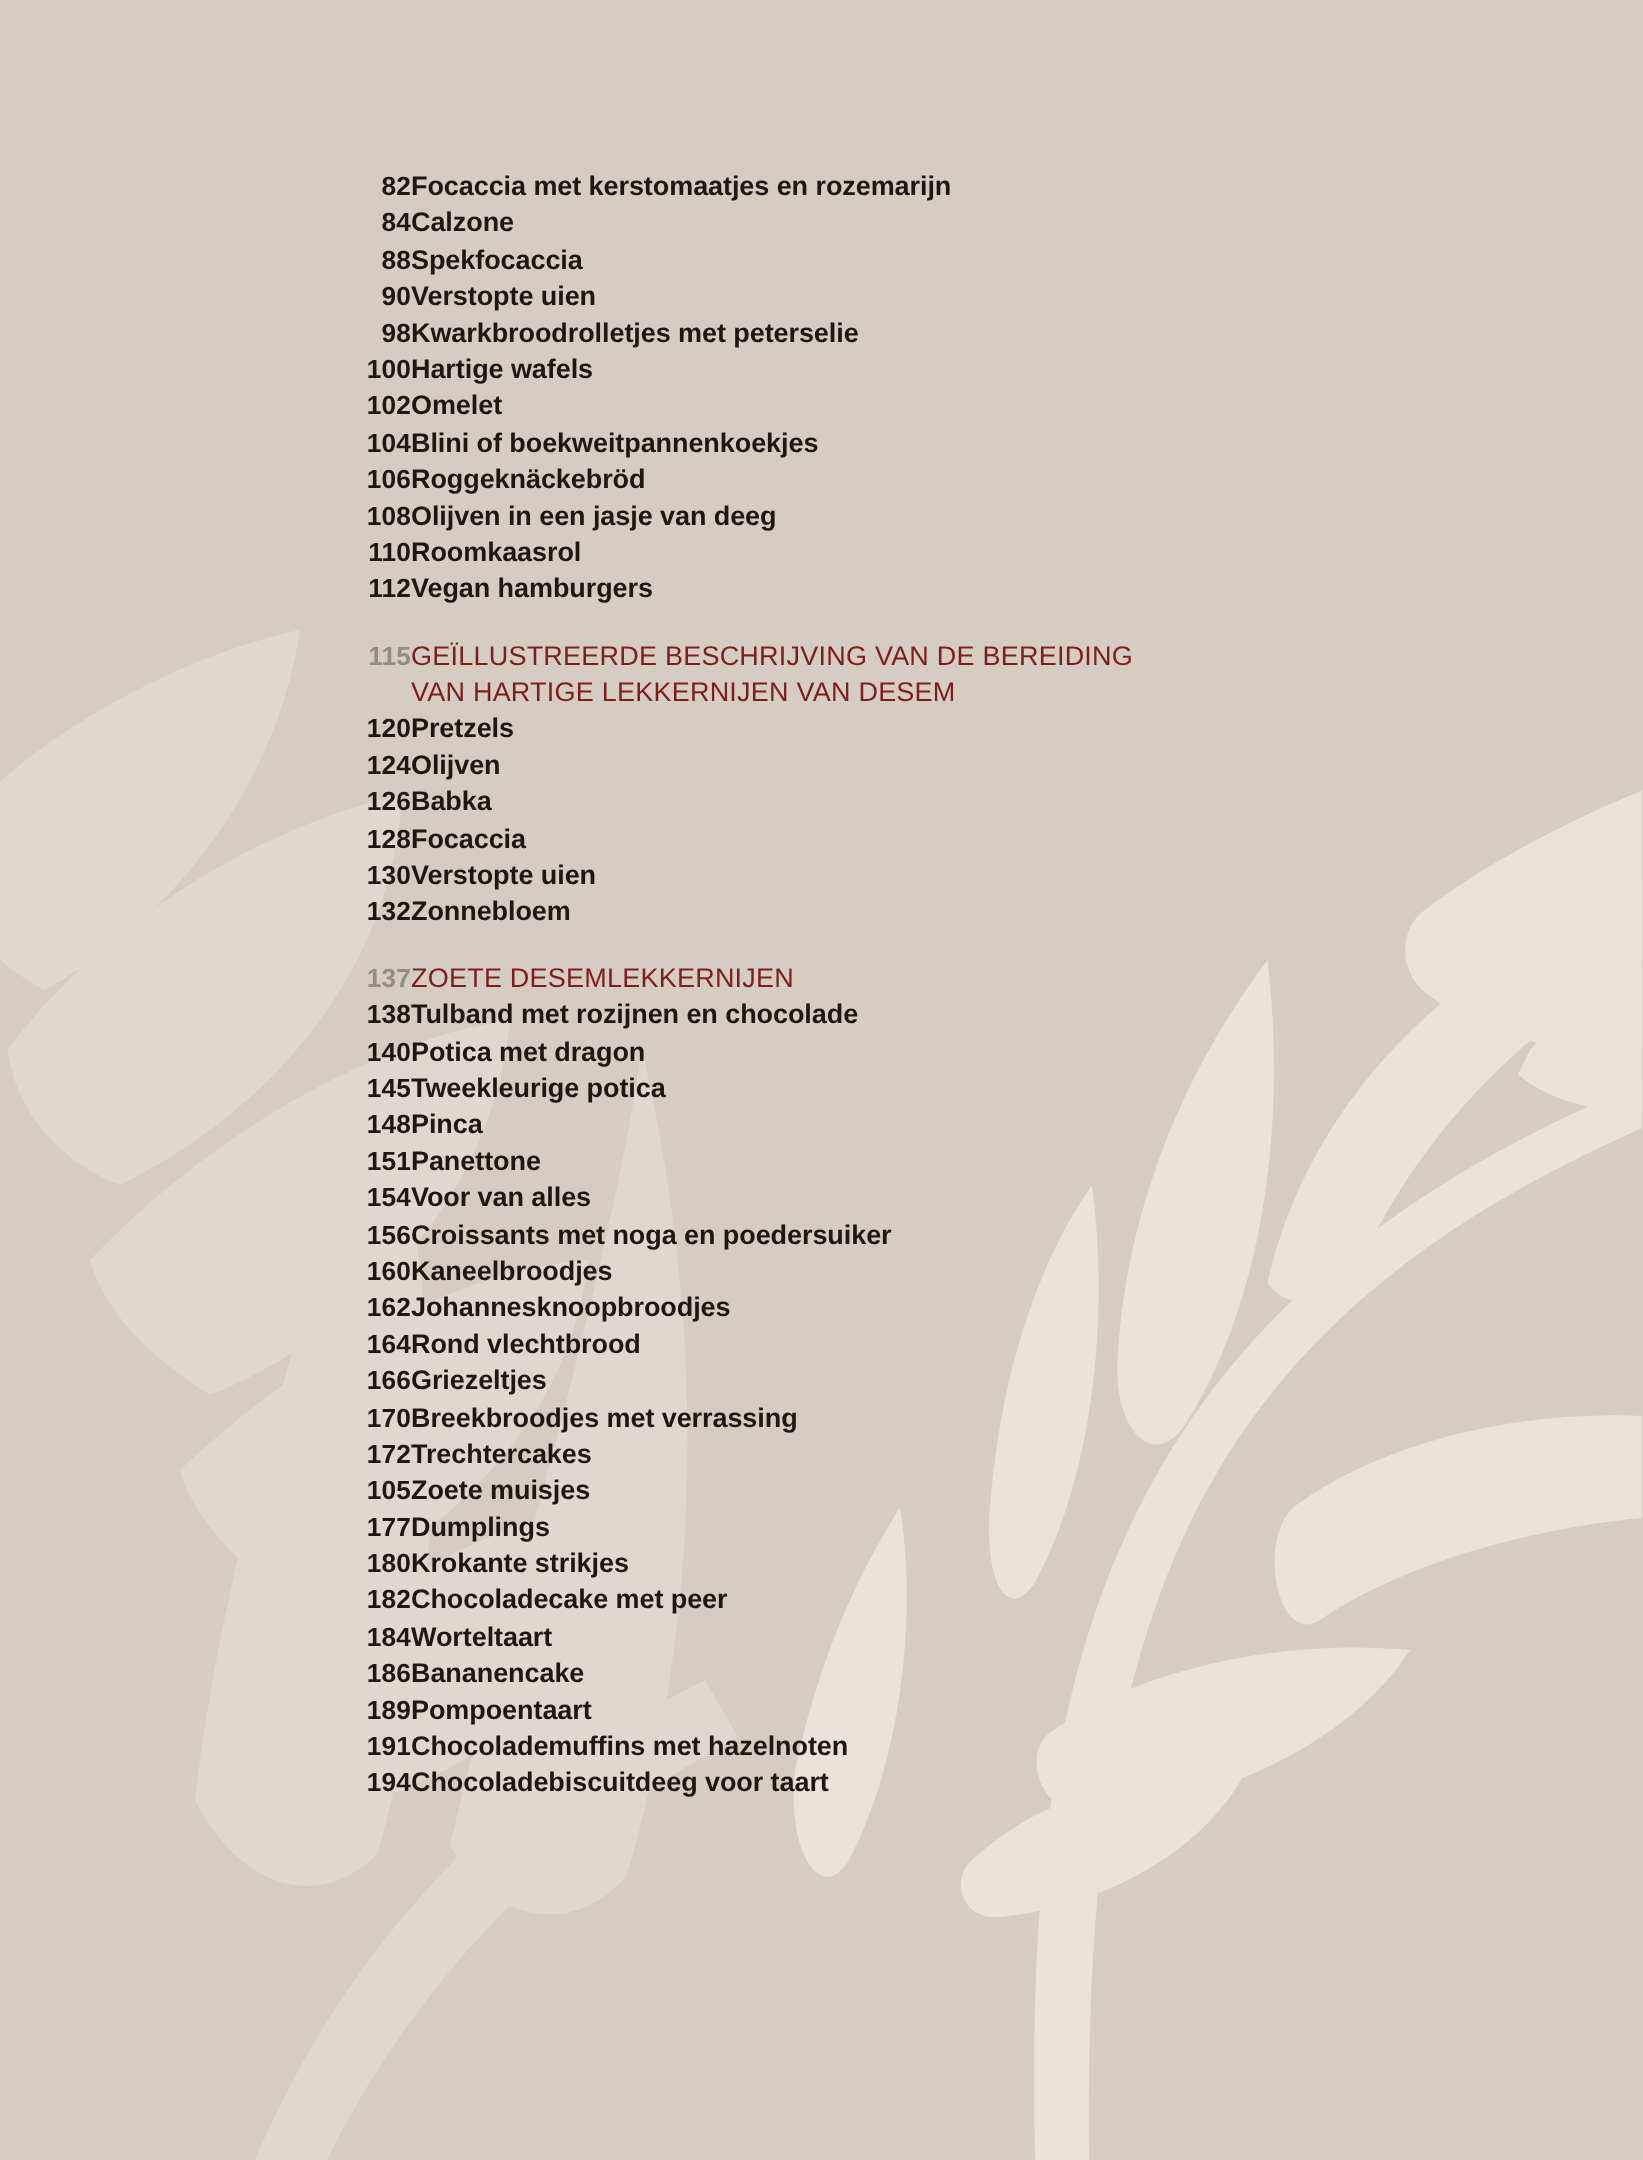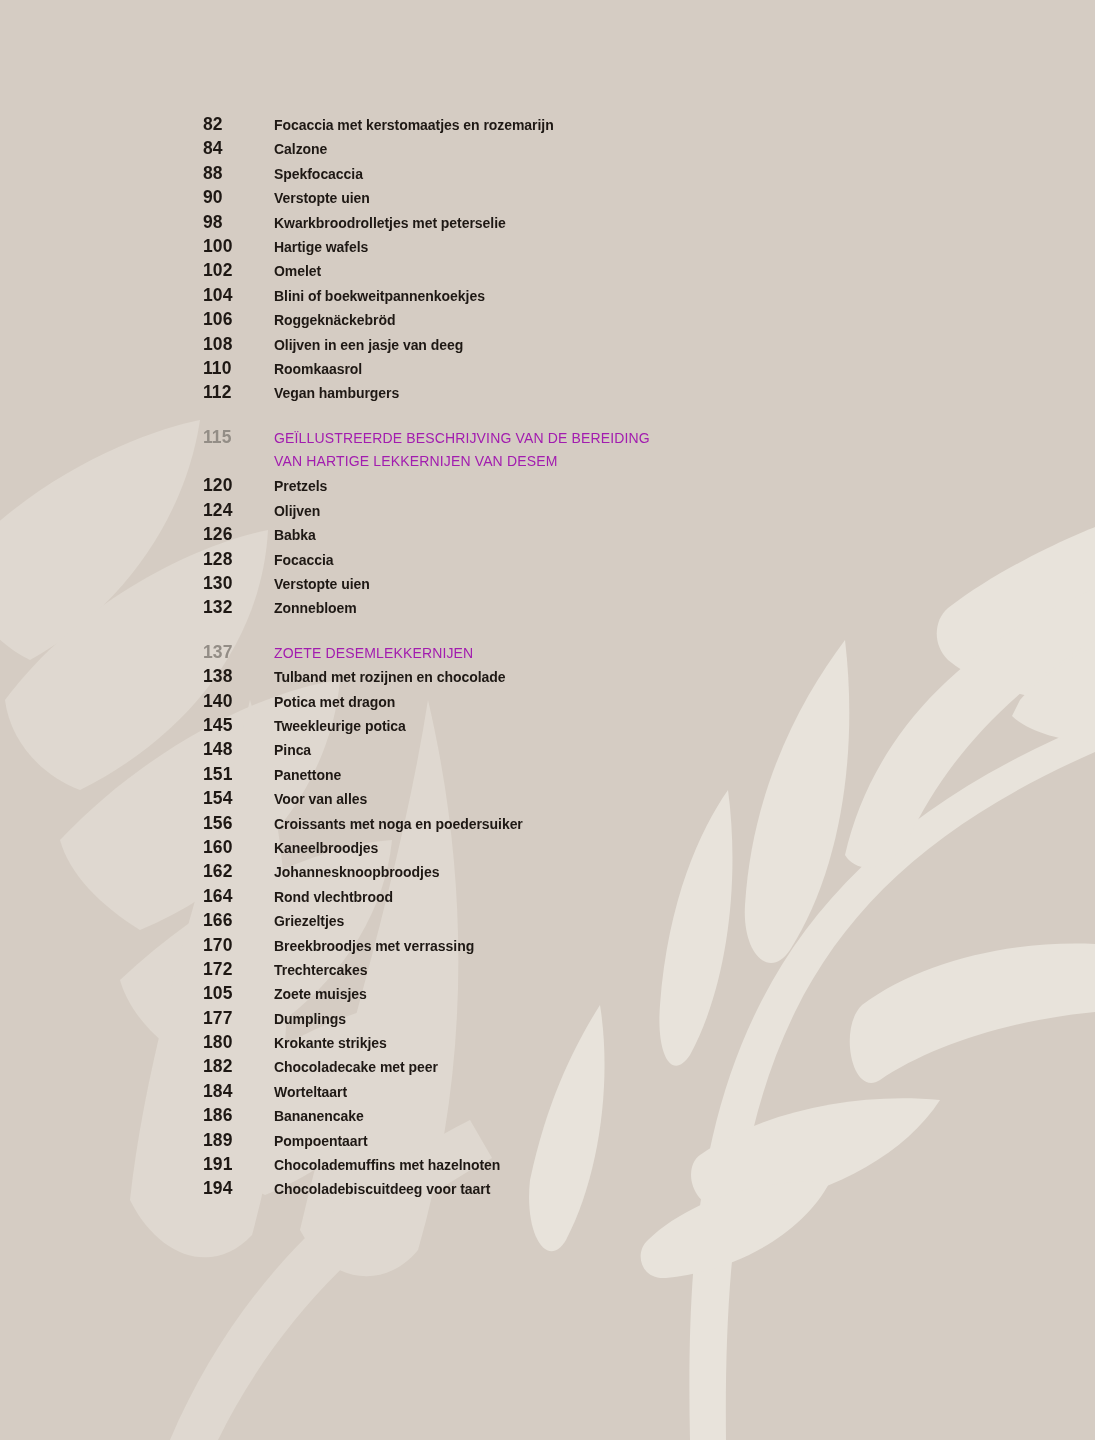--- a/index.html
+++ b/index.html
@@ -45,44 +45,45 @@
 
   .group { margin: 0; padding: 0; }
   .group + .group { margin-top: 20px; }
 
   .row {
     display: flex;
     align-items: baseline;
     height: 24.4px;
     line-height: 24.4px;
     white-space: nowrap;
+    text-align: right;
   }
 
   .num {
     width: 71px;
     flex: 0 0 71px;
     font-size: 17.5px;
     font-weight: bold;
     color: #1e1814;
     letter-spacing: 0.1px;
   }
   .title {
-    font-size: 14px;
+    font-size: 18px;
     font-weight: bold;
     color: #1e1814;
     letter-spacing: -0.05px;
   }
 
   
   .row.heading .num {
     color: #938d86;
     font-weight: bold;
   }
   .row.heading .title {
-    color: #a21caf;
+    color: #7f1d1d;
     font-weight: normal;
     letter-spacing: 0.15px;
   }
   .row.heading { height: 24.4px; }
 
   .heading-block { display: block; }
   .heading-block .row.heading:nth-child(2) .num { color: transparent; }
 </style>
 </head>
 <body>

